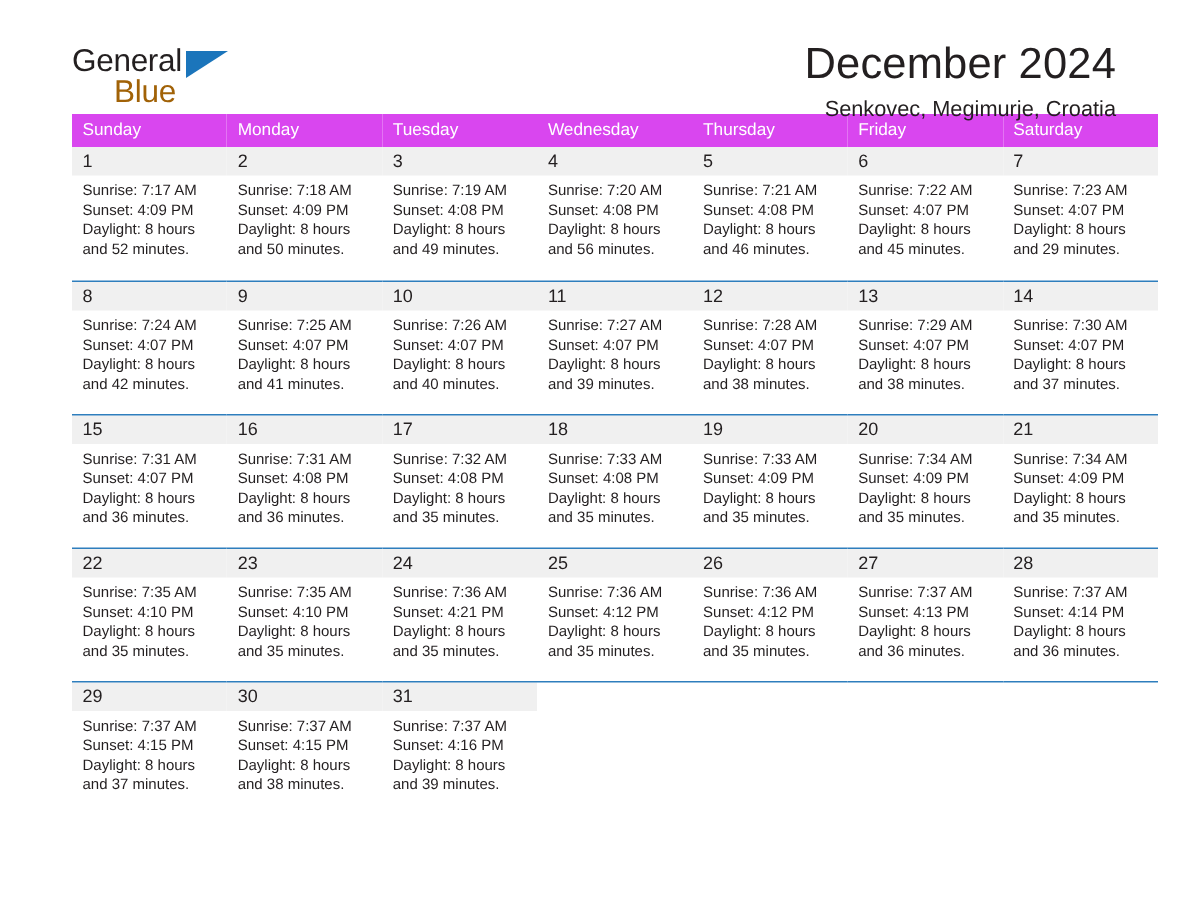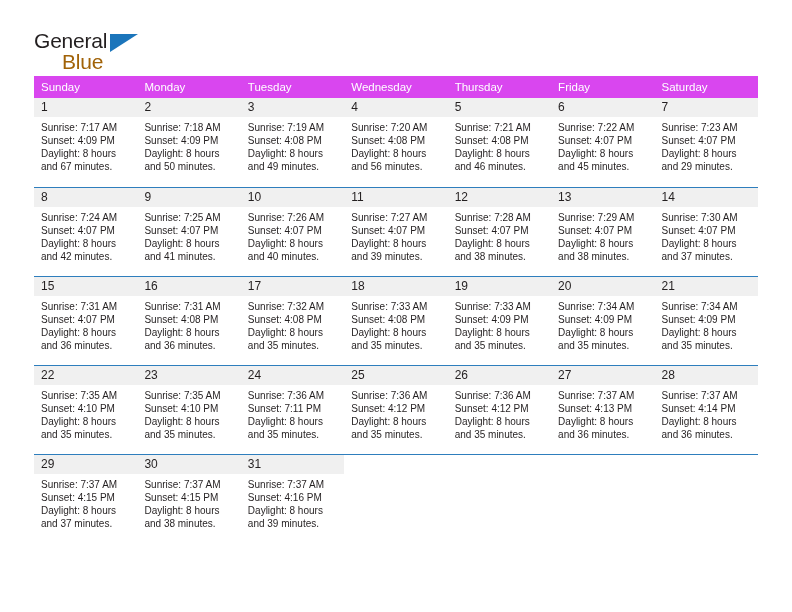--- a/index.html
+++ b/index.html
@@ -13,21 +13,21 @@
     font-family: "Liberation Sans", sans-serif;
     color: #231f20;
     overflow: hidden;
   }
 
   .page {
     position: relative;
     width: 792px;
     height: 608px;
     box-sizing: border-box;
-    padding: 0 34px;
+    padding: 0 48px;
   }
 
   
   .header {
     display: flex;
     align-items: flex-start;
     justify-content: space-between;
     padding-top: 28px;
     height: 72px;
     box-sizing: border-box;
@@ -155,20 +155,24 @@
 <div class="page">
 
   <div class="header">
 
     <div class="logo">
       <span class="logo-general">General</span>
       <span class="logo-triangle"></span>
       <span class="logo-blue">Blue</span>
     </div>
 
+    <div class="title-block">
+      <div class="cal-title">December 2024</div>
+      <div class="cal-subtitle">Senkovec, Megimurje, Croatia</div>
+    </div>
 
   </div>
 
   <table class="calendar">
     <thead>
       <tr>
         <th>Sunday</th>
         <th>Monday</th>
         <th>Tuesday</th>
         <th>Wednesday</th>
@@ -180,21 +184,21 @@
     <tbody>
 
       <tr class="week-row">
         <td>
             <div class="cell-inner">
               <div class="daynum">1</div>
               <div class="details">
                 <div>Sunrise: 7:17 AM</div>
                 <div>Sunset: 4:09 PM</div>
                 <div>Daylight: 8 hours</div>
-                <div>and 67 minutes.</div>
+                <div>and 52 minutes.</div>
               </div>
             </div>
           </td>
         <td>
             <div class="cell-inner">
               <div class="daynum">2</div>
               <div class="details">
                 <div>Sunrise: 7:18 AM</div>
                 <div>Sunset: 4:09 PM</div>
                 <div>Daylight: 8 hours</div>
@@ -440,21 +444,21 @@
                 <div>Daylight: 8 hours</div>
                 <div>and 35 minutes.</div>
               </div>
             </div>
           </td>
         <td>
             <div class="cell-inner">
               <div class="daynum">24</div>
               <div class="details">
                 <div>Sunrise: 7:36 AM</div>
-                <div>Sunset: 7:11 PM</div>
+                <div>Sunset: 4:21 PM</div>
                 <div>Daylight: 8 hours</div>
                 <div>and 35 minutes.</div>
               </div>
             </div>
           </td>
         <td>
             <div class="cell-inner">
               <div class="daynum">25</div>
               <div class="details">
                 <div>Sunrise: 7:36 AM</div>

